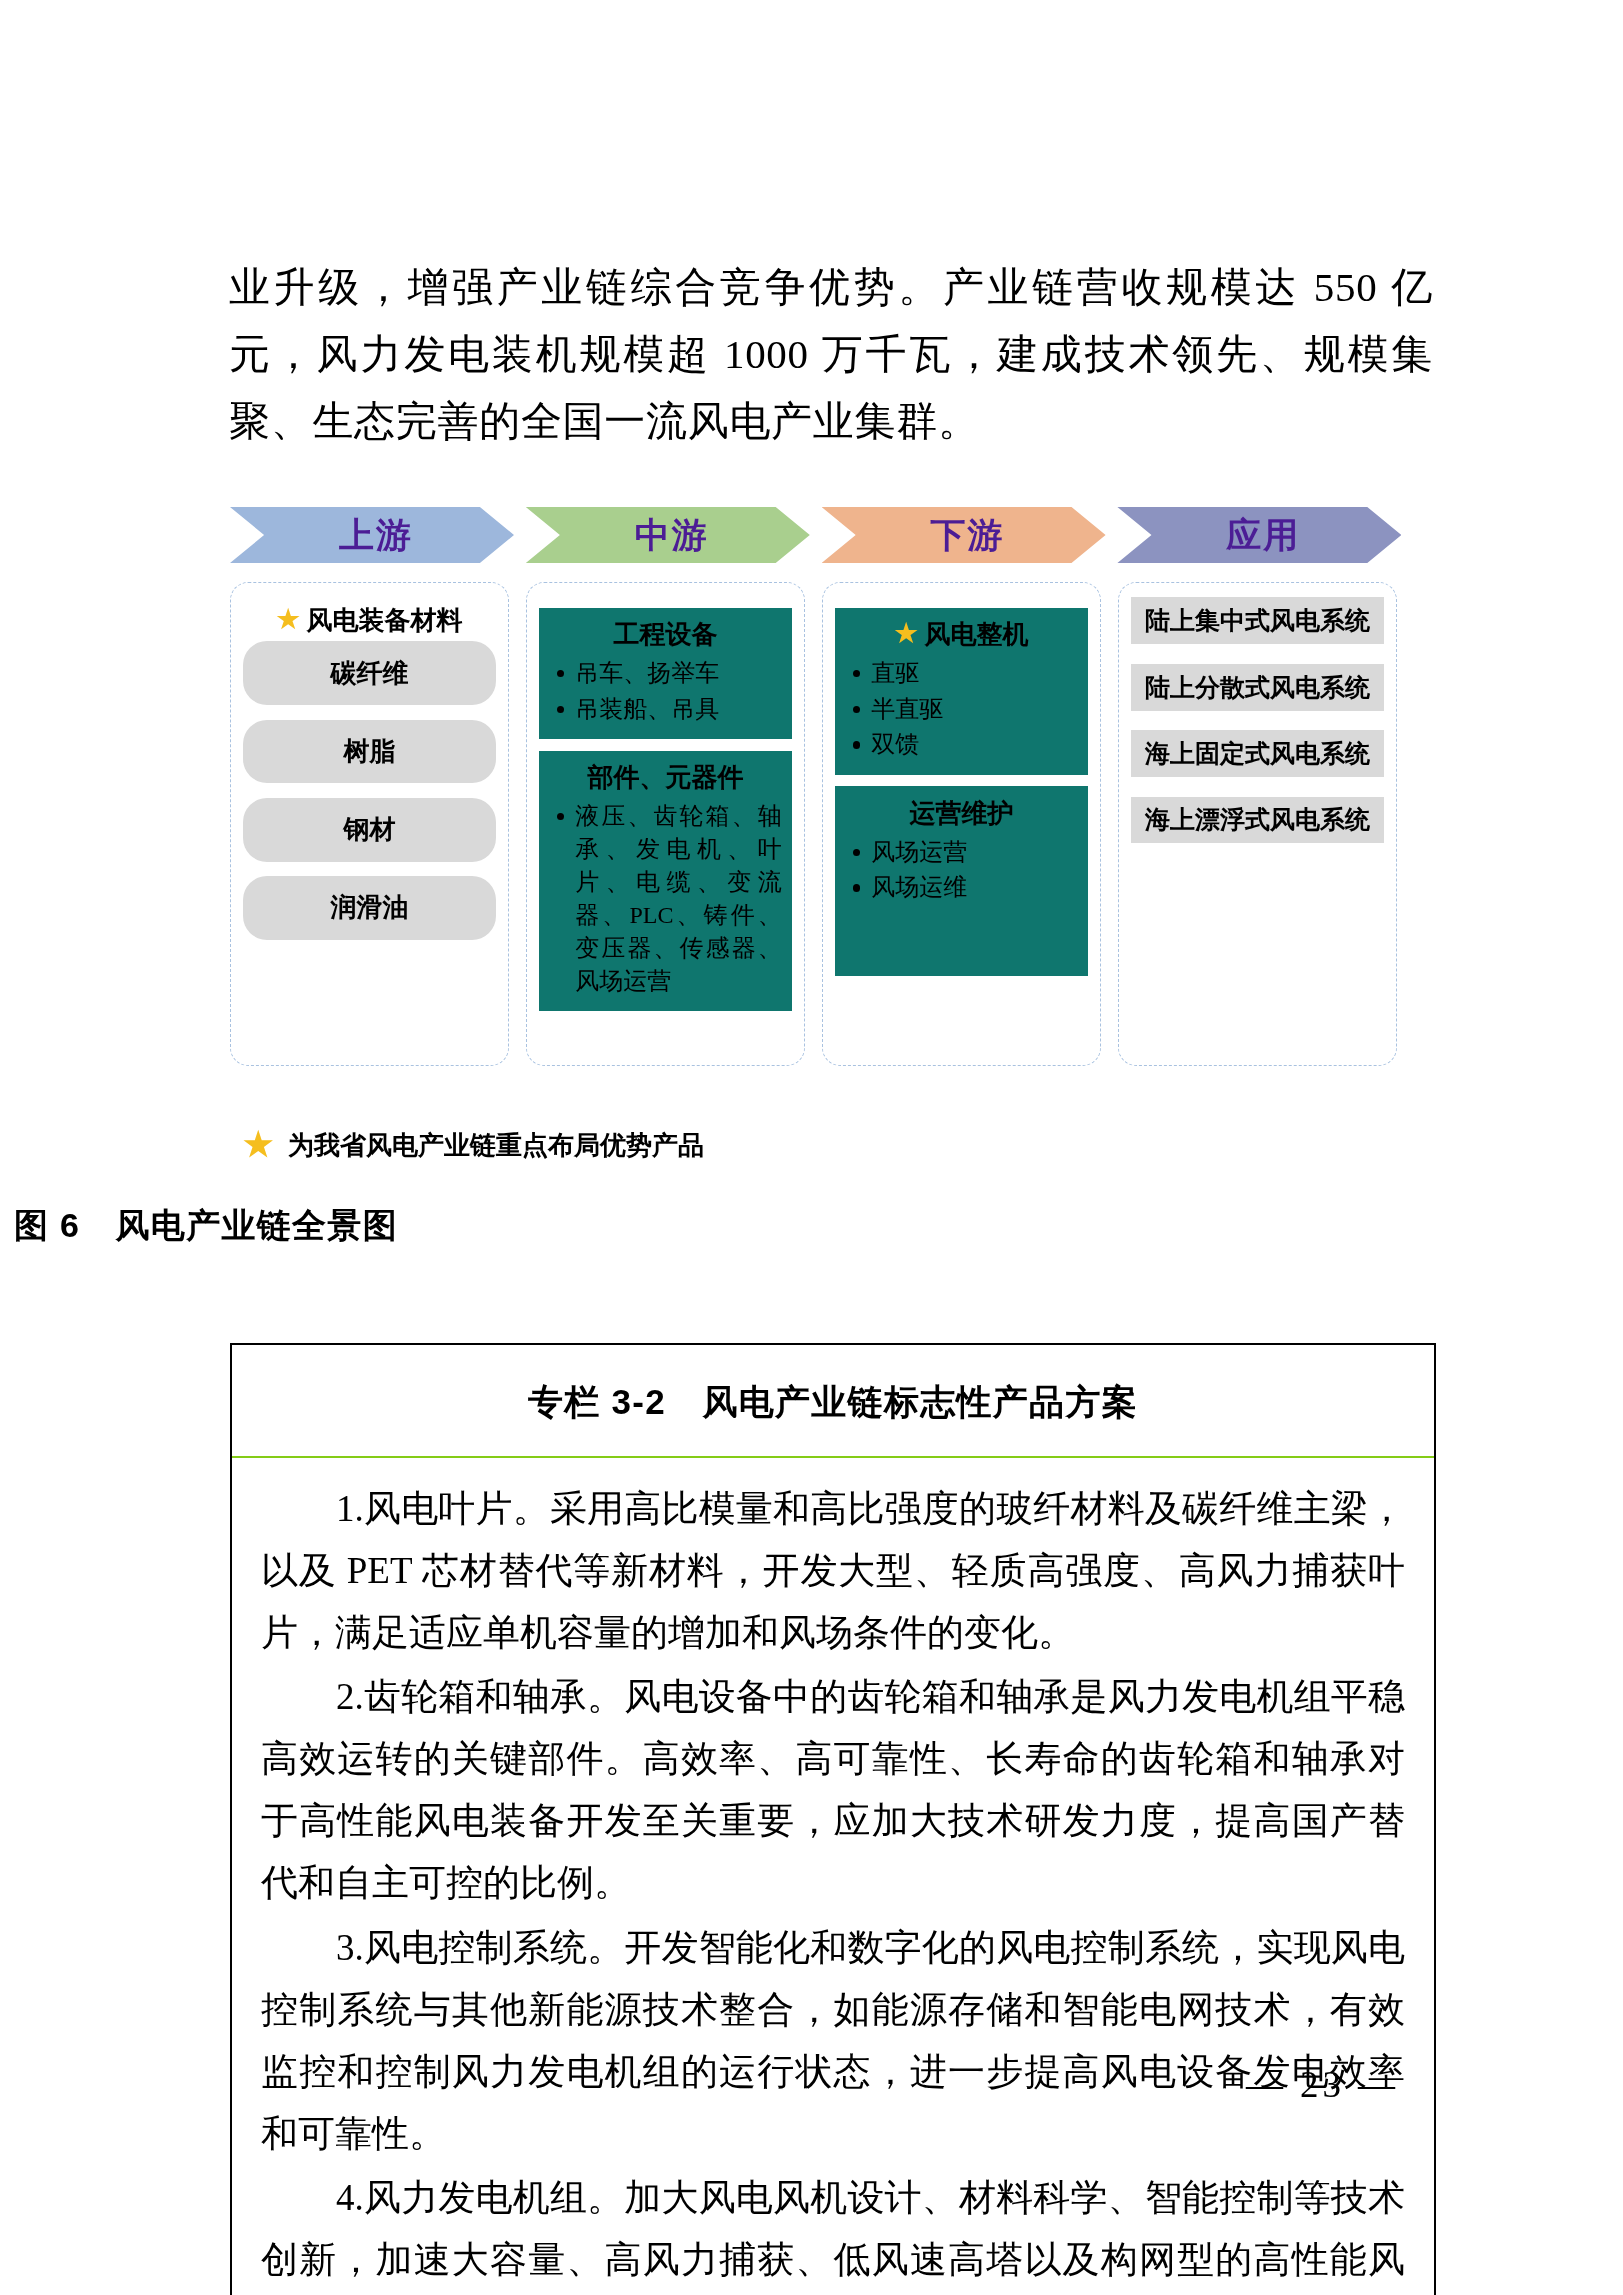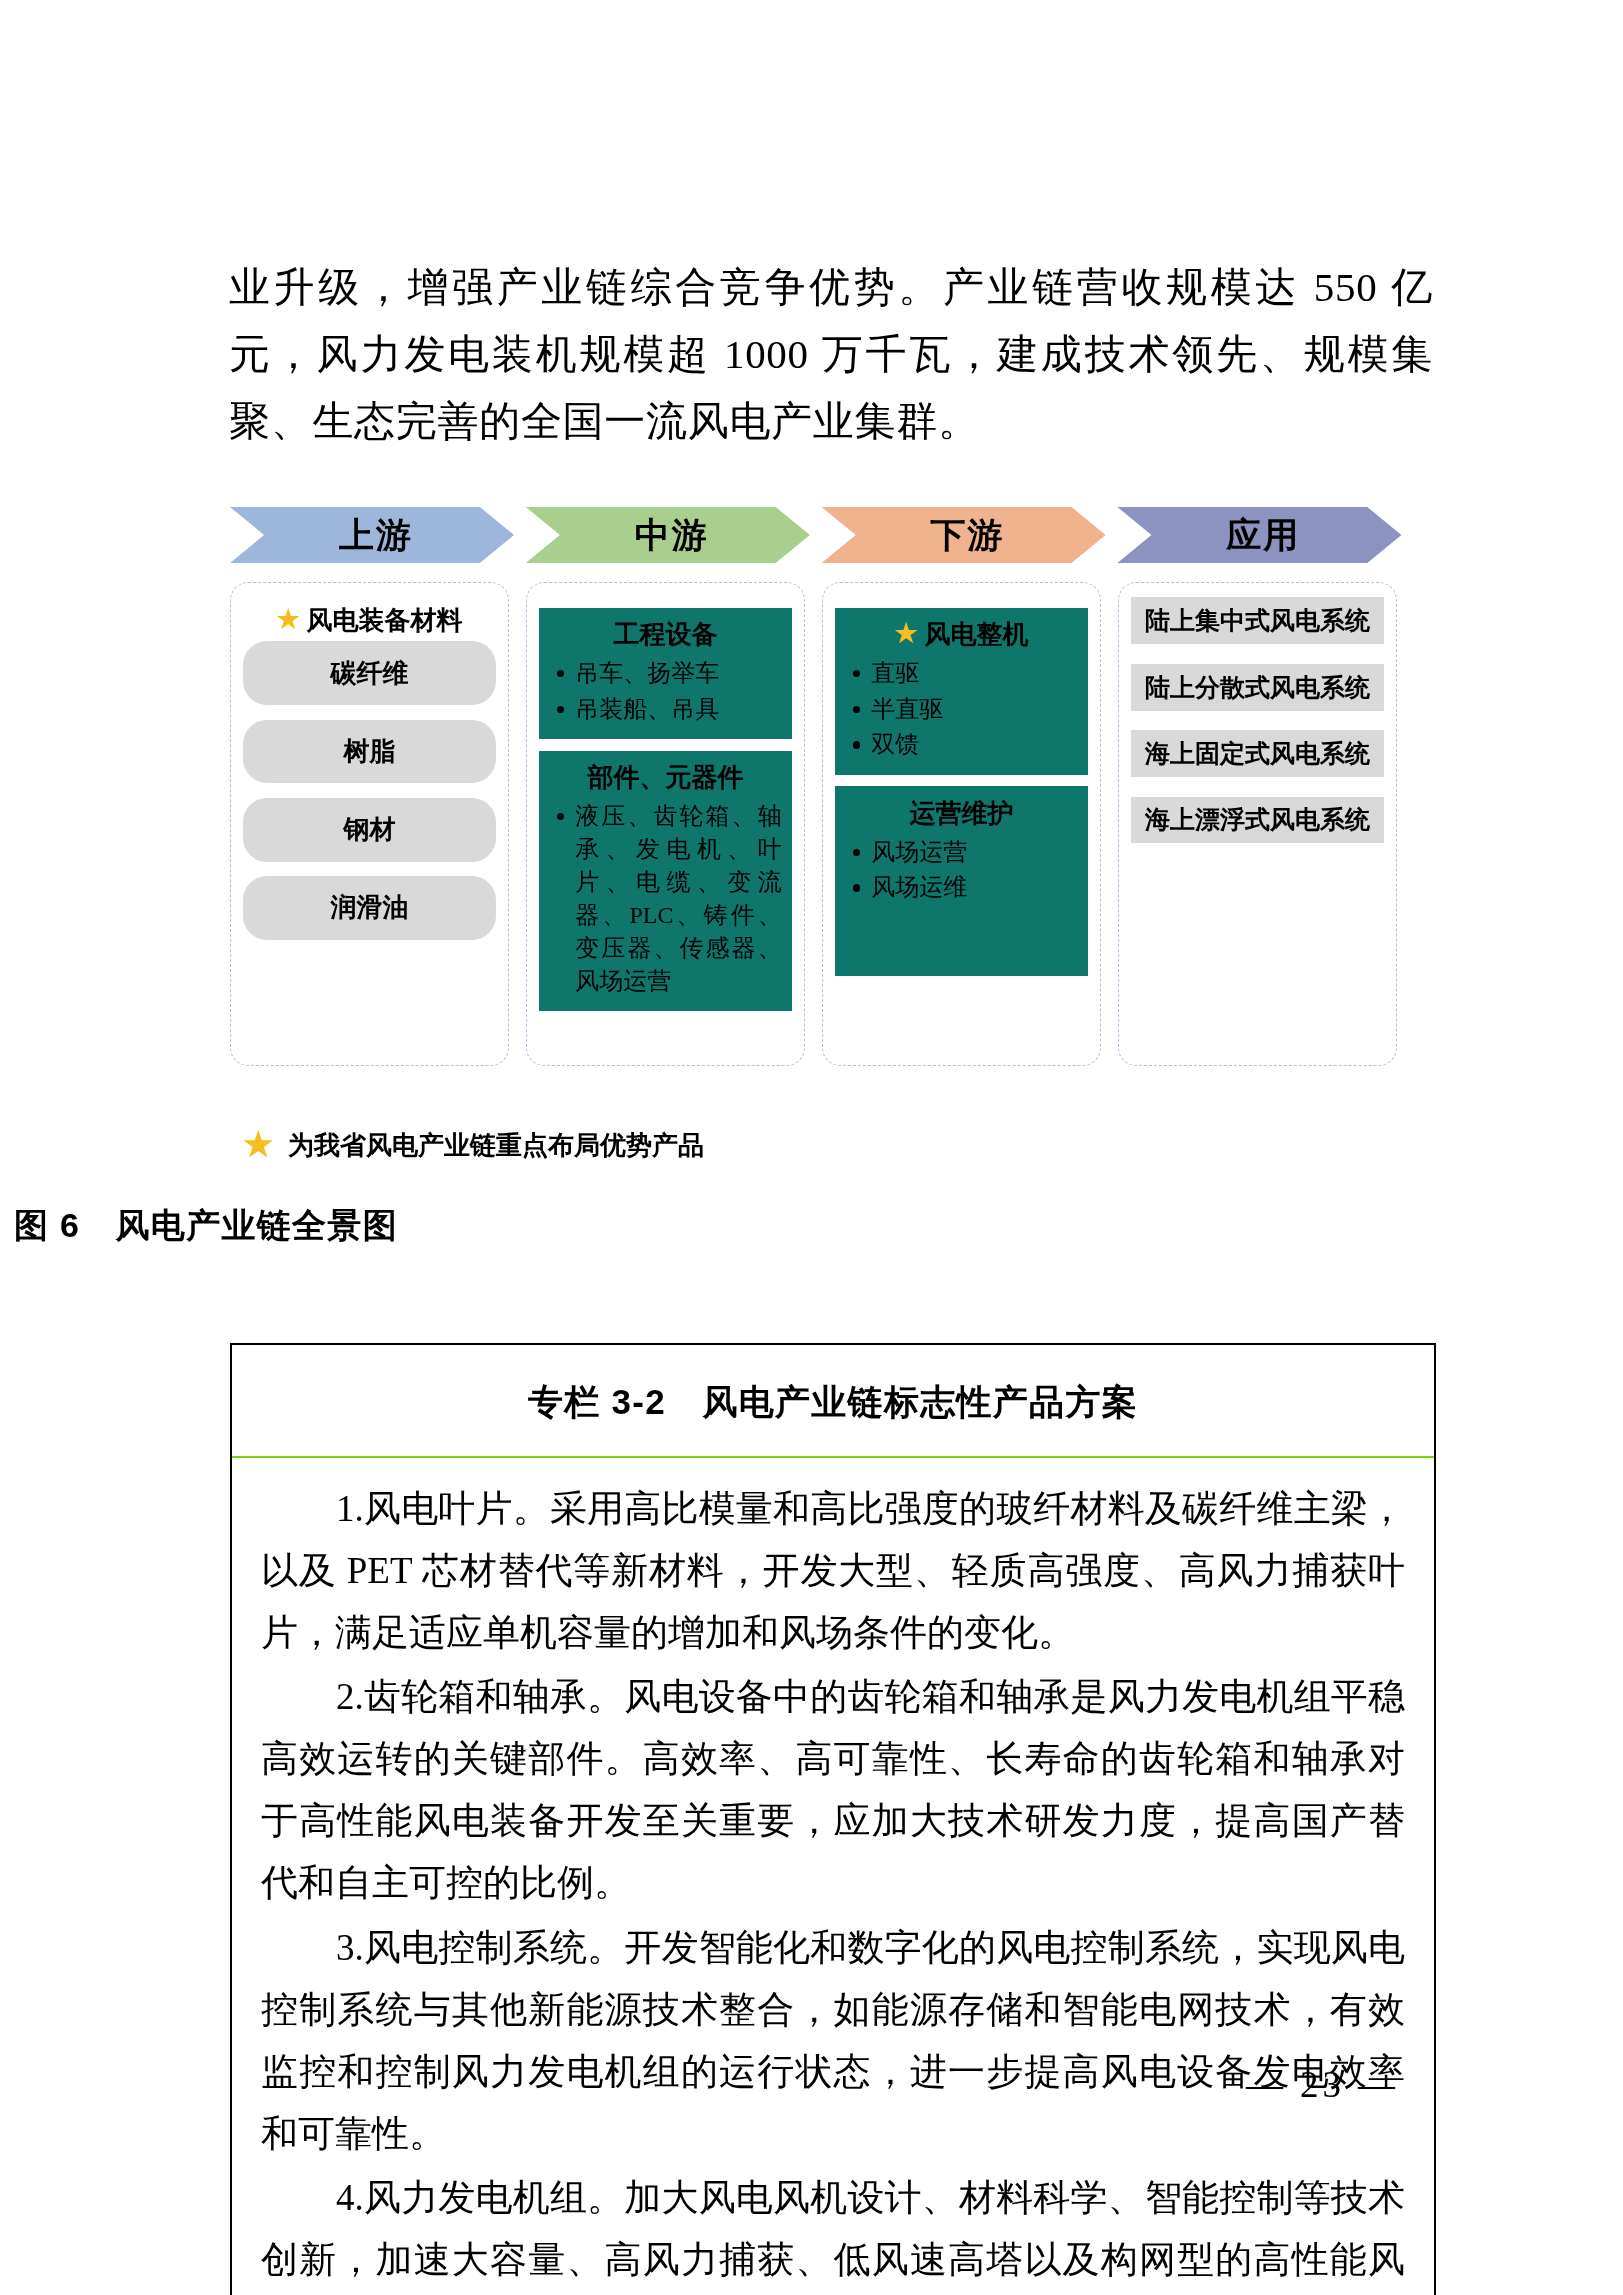--- a/index.html
+++ b/index.html
@@ -49,21 +49,21 @@
     display:flex;
     align-items:center;
     justify-content:center;
     clip-path:polygon(0 0, 88% 0, 100% 50%, 88% 100%, 0 100%, 12% 50%);
   }
   .chevron:last-child { margin-right:0; }
   .chevron-label {
     font-family:"Liberation Sans", sans-serif;
     font-weight:bold;
     font-size:35px;
-    color:#000000;
+    color:#4c1d95;
     letter-spacing:2px;
     position:relative;
     left:3.9px;
   }
 
   .cols {
     position:absolute;
     left:0; top:75px;
     width:1211px; height:484px;
     display:flex;

